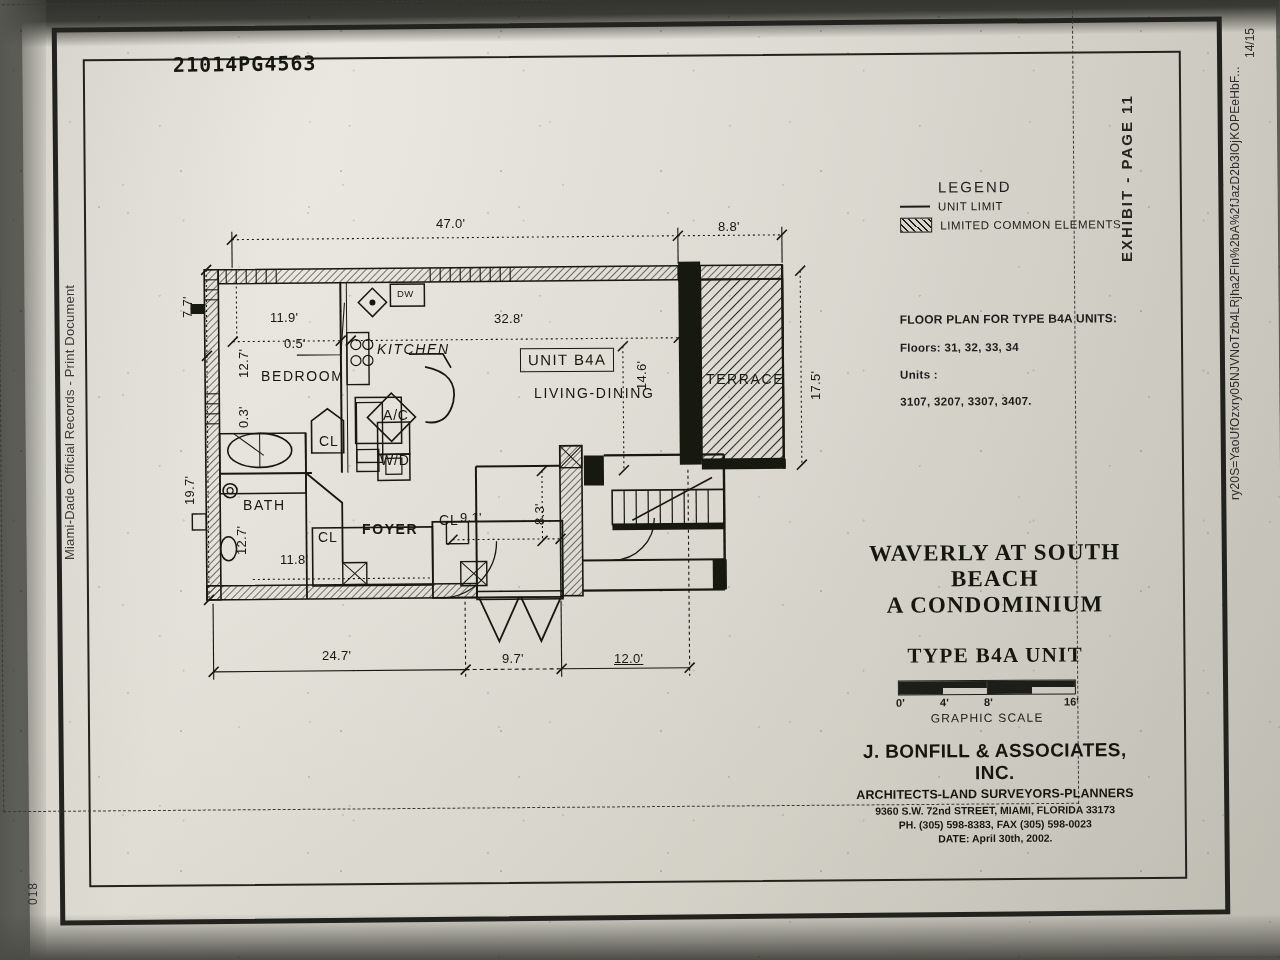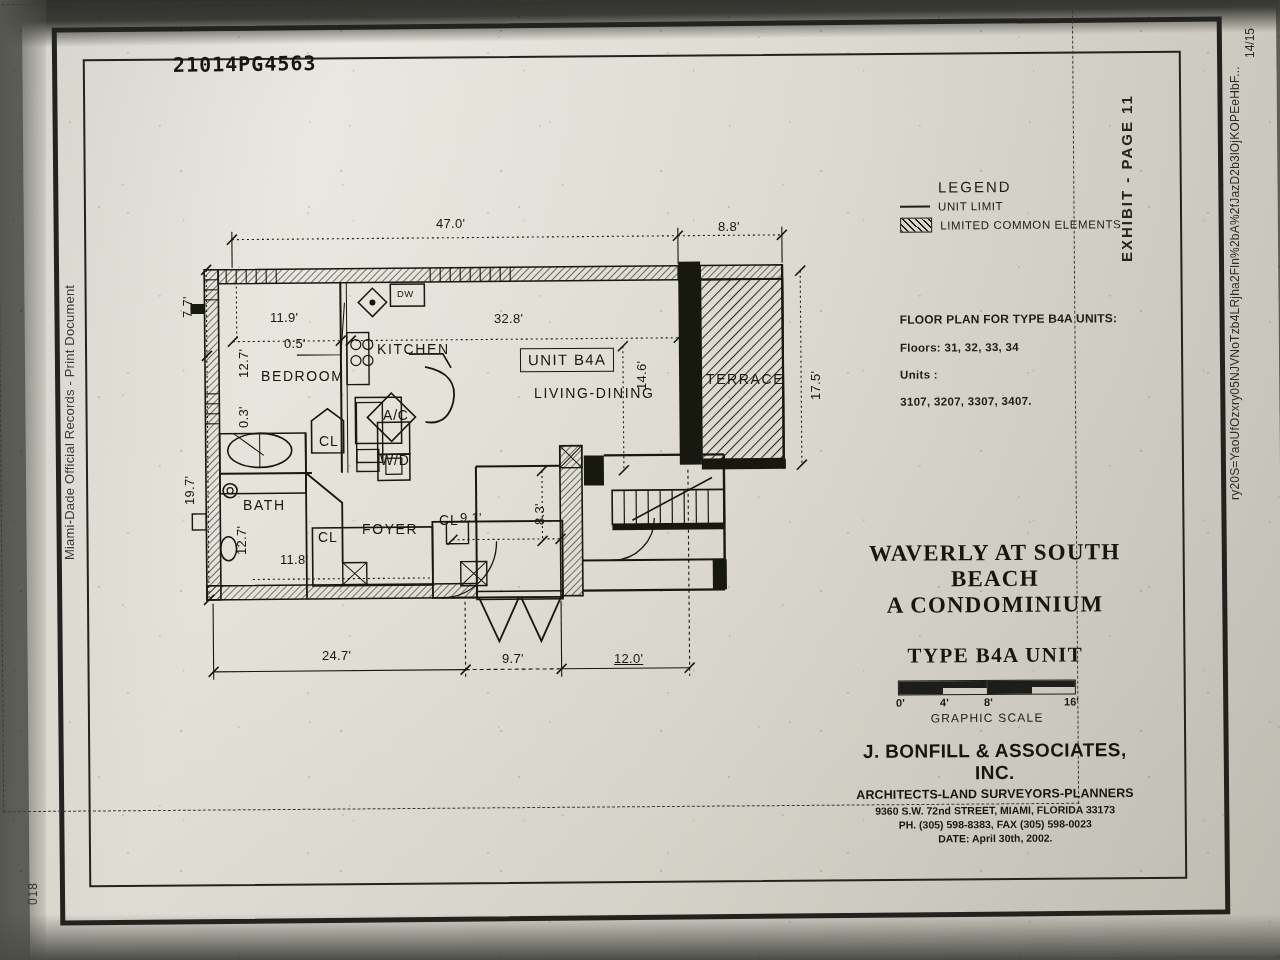--- a/index.html
+++ b/index.html
@@ -460,25 +460,25 @@
 
     <div class="dim-label" style="left:268px; top:552px;">11.8'</div>
     <div class="dim-label" style="left:448px; top:510px;">9.1'</div>
     <div class="dim-label rot90" style="left:520px; top:525px;">8.3'</div>
 
     <div class="dim-label" style="left:310px; top:648px;">24.7'</div>
     <div class="dim-label" style="left:490px; top:651px;">9.7'</div>
     <div class="dim-label" style="left:602px; top:651px;text-decoration:underline;">12.0'</div>
 
     <div class="room-label" style="left:249px; top:368px;">BEDROOM</div>
-    <div class="room-label" style="left:365px; top:341px;">KITCHEN</div>
+    <div class="room-label" style="left:365px; top:341px;font-style:italic;">KITCHEN</div>
     <div class="room-label" style="left:494px; top:385px;margin-left:28px;">LIVING-DINING</div>
     <div class="room-label" style="left:694px; top:371px;">TERRACE</div>
     <div class="room-label" style="left:231px; top:497px;">BATH</div>
-    <div class="room-label" style="left:350px; top:521px;">FOYER</div>
+    <div class="room-label" style="left:350px; top:521px;font-weight:bold;">FOYER</div>
     <div class="room-label sm" style="left:306px; top:529px;">CL</div>
     <div class="room-label sm" style="left:307px; top:433px;">CL</div>
     <div class="room-label sm" style="left:427px; top:512px;">CL</div>
     <div class="room-label sm" style="left:368px; top:452px;">W/D</div>
     <div class="room-label sm" style="left:371px; top:407px;">A/C</div>
     <div class="room-label xs" style="left:385px; top:288px;">DW</div>
 
     <div id="unit-tag">UNIT B4A</div>
   </div>
 

